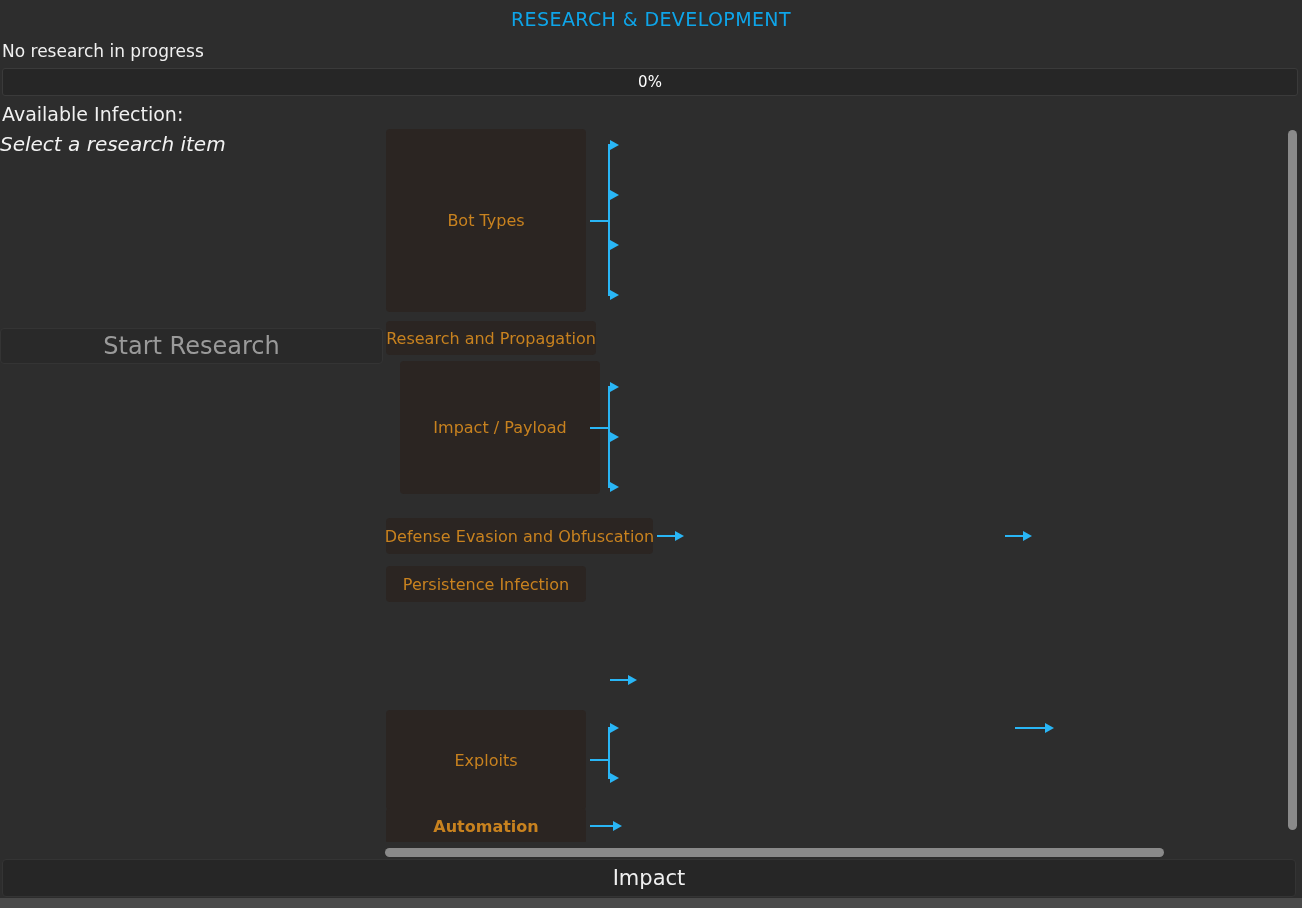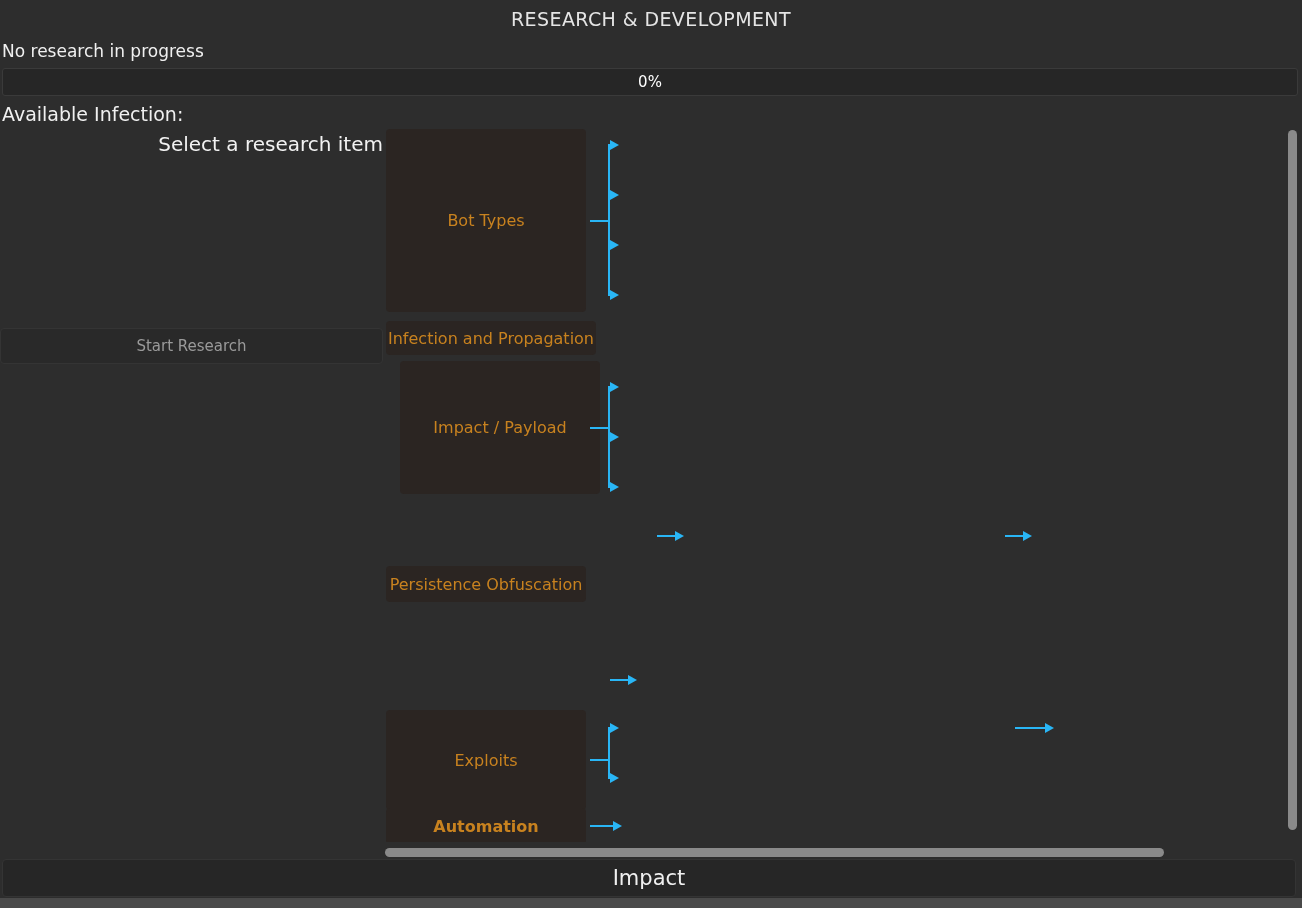--- a/index.html
+++ b/index.html
@@ -27,21 +27,21 @@
   #title-bar {
     position: absolute;
     left: 0; top: 0;
     width: 1302px; height: 38px;
     display: flex;
     align-items: center;
     justify-content: center;
     background: #2d2d2d;
   }
   #title-bar .title-text {
-    color: #e5e5e5;
+    color: #0ea5e9;
     font-size: 19px;
     letter-spacing: .4px;
   }
 
   
   #status-text {
     position: absolute;
     left: 2px; top: 38px;
     width: 600px; height: 26px;
     display: flex; align-items: center;
@@ -85,37 +85,38 @@
     position: absolute;
     left: 0; top: 129px;
     width: 383px;
     height: 199px;
     background: #2d2d2d;
   }
   #detail-title {
     position: absolute;
     left: 0; top: 3px;
     width: 383px;
-    text-align: right;
+    text-align: left;
     color: #f2f2f2;
     font-size: 20px;
+    font-style: italic;
   }
   #start-research-button {
     position: absolute;
     left: 0; top: 328px;
     width: 383px; height: 36px;
     background: #292929;
     border: 1px solid #343434;
     border-radius: 4px;
     box-sizing: border-box;
     display: flex;
     align-items: center;
     justify-content: center;
     color: #9a9a9a;
-    font-size: 15px;
+    font-size: 24px;
   }
 
   
   #tree-viewport {
     position: absolute;
     left: 383px; top: 126px;
     width: 902px;
     height: 716px;
     overflow: hidden;
     background: #2d2d2d;
@@ -234,35 +235,36 @@
         <div class="conn h" style="left: 207px; top: 93.5px; width: 18px;"></div>
         <div class="conn v" style="left: 225px; top: 19px; height: 150px;"></div>
         <div class="conn h" style="left: 225px; top: 18px; width: 2px;"></div>
         <div class="arrowhead" style="left: 227px; top: 14px;"></div>
         <div class="conn h" style="left: 225px; top: 68px; width: 2px;"></div>
         <div class="arrowhead" style="left: 227px; top: 64px;"></div>
         <div class="conn h" style="left: 225px; top: 118px; width: 2px;"></div>
         <div class="arrowhead" style="left: 227px; top: 114px;"></div>
         <div class="conn h" style="left: 225px; top: 168px; width: 2px;"></div>
         <div class="arrowhead" style="left: 227px; top: 164px;"></div>
-        <div class="node category" style="left: 3px; top: 195px; width: 210px; height: 34px;">Infection and Propagation</div>
+        <div class="node category" style="left: 3px; top: 195px; width: 210px; height: 34px;">Research and Propagation</div>
         <div class="node category" style="left: 17px; top: 235px; width: 200px; height: 133px;">Impact / Payload</div>
         <div class="conn h" style="left: 207px; top: 300.5px; width: 18px;"></div>
         <div class="conn v" style="left: 225px; top: 261px; height: 100px;"></div>
         <div class="conn h" style="left: 225px; top: 260px; width: 2px;"></div>
         <div class="arrowhead" style="left: 227px; top: 256px;"></div>
         <div class="conn h" style="left: 225px; top: 310px; width: 2px;"></div>
         <div class="arrowhead" style="left: 227px; top: 306px;"></div>
         <div class="conn h" style="left: 225px; top: 360px; width: 2px;"></div>
         <div class="arrowhead" style="left: 227px; top: 356px;"></div>
+        <div class="node category" style="left: 3px; top: 392px; width: 267px; height: 36px;">Defense Evasion and Obfuscation</div>
         <div class="conn h" style="left: 274px; top: 409px; width: 20px;"></div>
         <div class="arrowhead" style="left: 292px; top: 405px;"></div>
         <div class="conn h" style="left: 622px; top: 409px; width: 20px;"></div>
         <div class="arrowhead" style="left: 640px; top: 405px;"></div>
-        <div class="node category" style="left: 3px; top: 440px; width: 200px; height: 36px;">Persistence Obfuscation</div>
+        <div class="node category" style="left: 3px; top: 440px; width: 200px; height: 36px;">Persistence Infection</div>
         <div class="conn h" style="left: 227px; top: 553px; width: 20px;"></div>
         <div class="arrowhead" style="left: 245px; top: 549px;"></div>
         <div class="node category" style="left: 3px; top: 584px; width: 200px; height: 100px;">Exploits</div>
         <div class="conn h" style="left: 207px; top: 633px; width: 18px;"></div>
         <div class="conn v" style="left: 225px; top: 602px; height: 50px;"></div>
         <div class="conn h" style="left: 225px; top: 601px; width: 2px;"></div>
         <div class="arrowhead" style="left: 227px; top: 597px;"></div>
         <div class="conn h" style="left: 225px; top: 651px; width: 2px;"></div>
         <div class="arrowhead" style="left: 227px; top: 647px;"></div>
         <div class="conn h" style="left: 632px; top: 601px; width: 32px;"></div>

